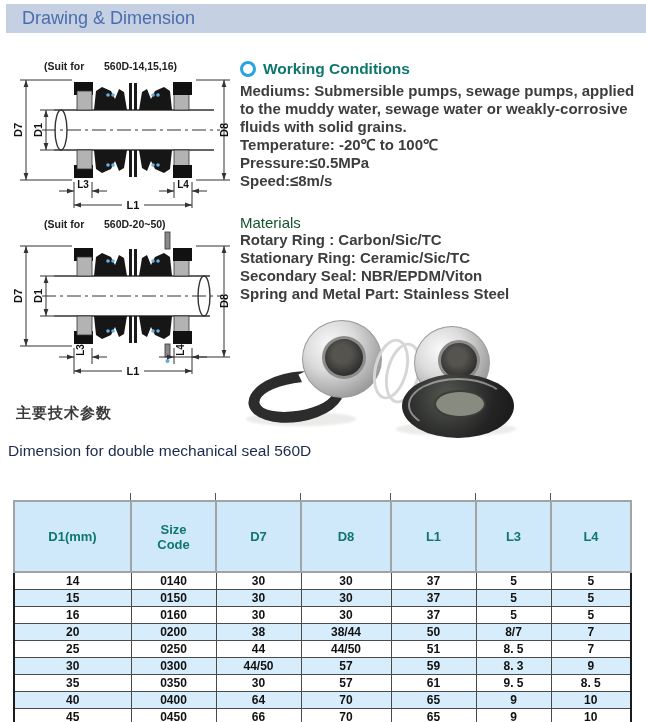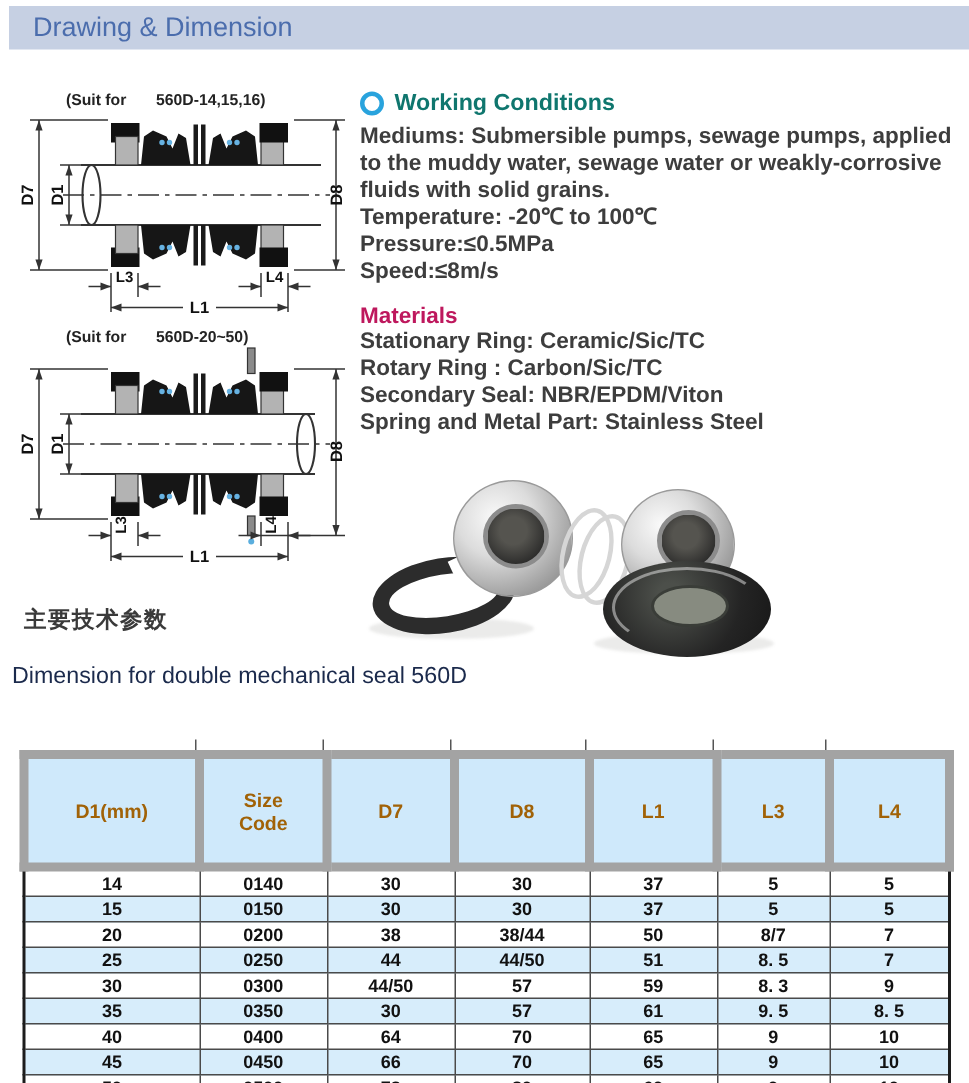--- a/index.html
+++ b/index.html
@@ -20,21 +20,21 @@
   .arr{fill:#333;stroke:none;}
   .shaft{stroke:#333;stroke-width:1.4;fill:none;}
 
   
   .rightcol{position:absolute;left:240px;top:60px;width:398px;color:#3a3a3a;}
   .wc-head{display:flex;align-items:center;gap:7px;margin-bottom:4px;}
   .bullet{width:10px;height:10px;border:3px solid #29a3dd;border-radius:50%;
           background:#fff;flex:0 0 auto;}
   .wc-title{font-size:15.5px;font-weight:bold;color:#0f766e;}
   .bodytext{font-size:15px;font-weight:bold;line-height:18px;color:#3d3d3d;}
-  .mat-title{font-size:15px;font-weight:bold;color:#be185d;margin-top:12px;}
+  .mat-title{font-size:15px;font-weight:normal;color:#14532d;margin-top:24px;}
 
   
   .photo{position:absolute;left:246px;top:316px;width:280px;height:122px;}
   .photo *{position:absolute;box-sizing:border-box;}
   .shadow{background:rgba(60,55,50,.10);border-radius:50%;filter:blur(1px);}
   .cring{left:2px;top:56px;width:96px;height:50px;border:11px solid #2c2c2c;
          border-radius:50%;transform:rotate(-9deg);}
   .cring-gap{left:55px;top:48px;width:45px;height:22px;background:#fff;
              transform:rotate(-25deg);}
   .seal{border-radius:50%;
@@ -51,22 +51,22 @@
                border-bottom-color:transparent;border-right-color:transparent;}
 
   
   .cn-title{position:absolute;left:16px;top:404px;font-size:15px;font-weight:bold;
             color:#3a3a3a;letter-spacing:1px;text-align:right;}
   .caption{position:absolute;left:8px;top:442px;font-size:15.5px;color:#1b2a4c;}
 
   
   table.dim-table{position:absolute;left:13px;top:500px;width:617px;
         border-collapse:collapse;border:2px solid #1c1c1c;table-layout:fixed;}
-  .dim-table th{background:#cfe9fb;border:6px solid #a3a3a3;height:37px;
-        font-size:13px;font-weight:bold;color:#a16207;text-align:center;
+  .dim-table th{background:#cfe9fb;border:2px solid #a3a3a3;height:37px;
+        font-size:13px;font-weight:bold;color:#0f766e;text-align:center;
         white-space:pre-line;line-height:15px;padding:16px;}
   .dim-table td{border:1px solid #4a4a4a;height:16px;font-size:12px;
         font-weight:bold;color:#111;text-align:center;padding:0;}
   .dim-table tbody tr:nth-child(even) td{background:#d7edfb;}
   .tick{position:absolute;top:493px;width:1px;height:8px;background:#555;}
 </style>
 </head>
 <body>
 
 <div class="page">
@@ -236,22 +236,22 @@
     <div class="wc-head">
       <span class="bullet"></span>
       <span class="wc-title">Working Conditions</span>
     </div>
     <div class="bodytext">Mediums: Submersible pumps, sewage pumps, applied to the muddy water, sewage water or weakly-corrosive fluids with solid grains.</div>
     <div class="bodytext">Temperature: -20℃ to 100℃</div>
     <div class="bodytext">Pressure:≤0.5MPa</div>
     <div class="bodytext">Speed:≤8m/s</div>
 
     <div class="mat-title">Materials</div>
+    <div class="bodytext">Rotary Ring : Carbon/Sic/TC</div>
     <div class="bodytext">Stationary Ring: Ceramic/Sic/TC</div>
-    <div class="bodytext">Rotary Ring : Carbon/Sic/TC</div>
     <div class="bodytext">Secondary Seal: NBR/EPDM/Viton</div>
     <div class="bodytext">Spring and Metal Part: Stainless Steel</div>
   </div>
 
   <div class="photo">
     <div class="shadow" style="left:0;top:96px;width:110px;height:14px;"></div>
     <div class="shadow" style="left:150px;top:106px;width:120px;height:14px;"></div>
     <div class="cring"></div>
     <div class="cring-gap"></div>
     <div class="seal" style="left:56px;top:4px;width:80px;height:78px;"></div>
@@ -310,20 +310,29 @@
         <tr>
           <td>15</td>
           <td>0150</td>
           <td>30</td>
           <td>30</td>
           <td>37</td>
           <td>5</td>
           <td>5</td>
         </tr>
         <tr>
+          <td>16</td>
+          <td>0160</td>
+          <td>30</td>
+          <td>30</td>
+          <td>37</td>
+          <td>5</td>
+          <td>5</td>
+        </tr>
+        <tr>
           <td>20</td>
           <td>0200</td>
           <td>38</td>
           <td>38/44</td>
           <td>50</td>
           <td>8/7</td>
           <td>7</td>
         </tr>
         <tr>
           <td>25</td>

